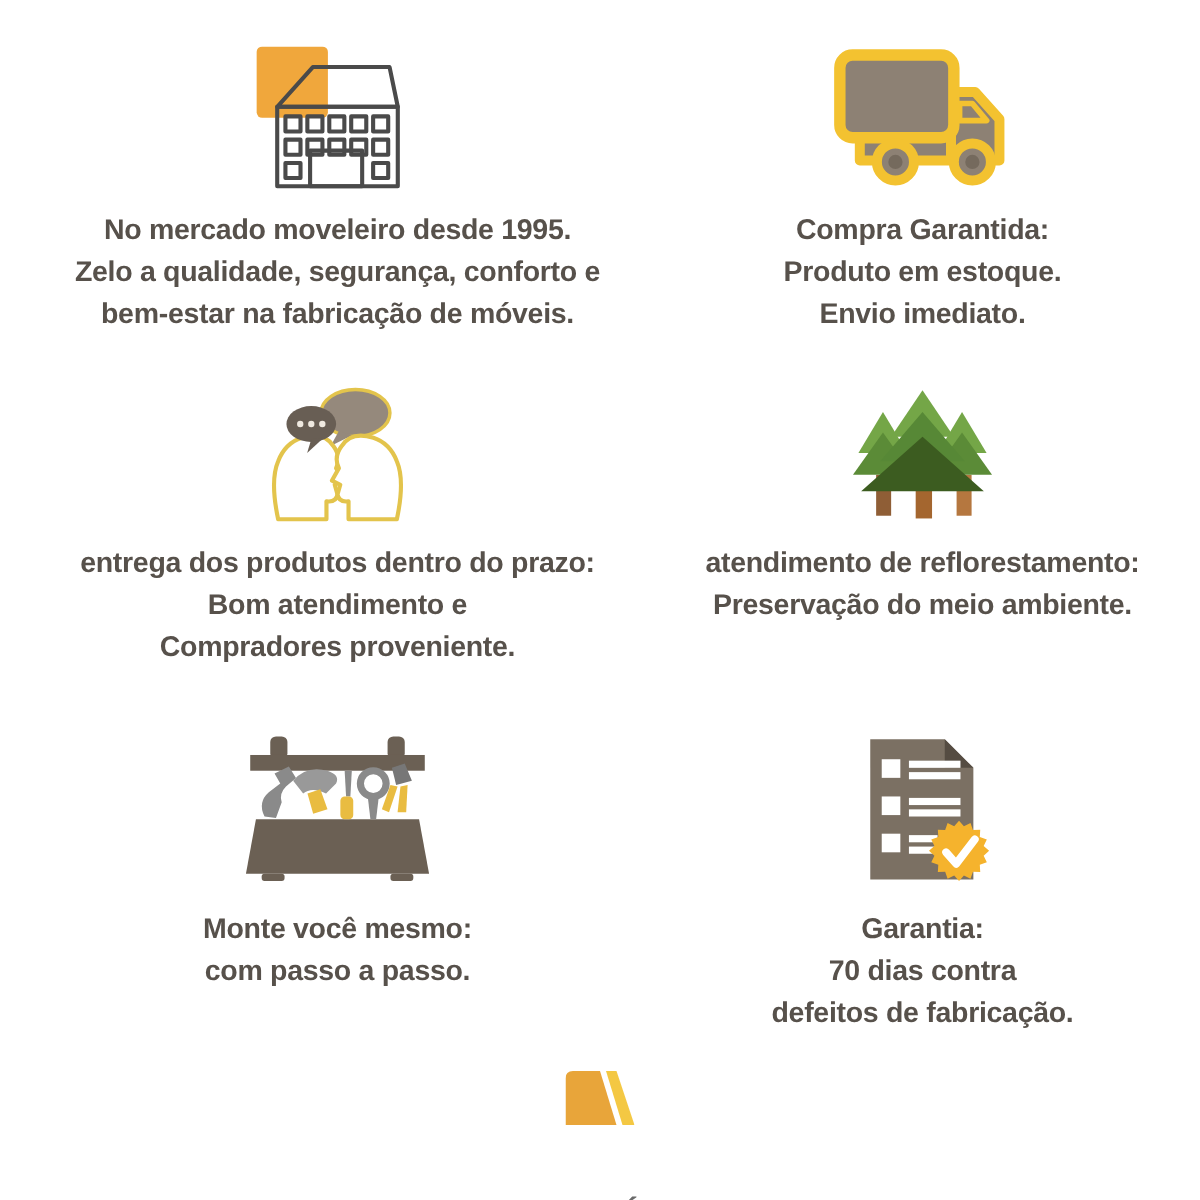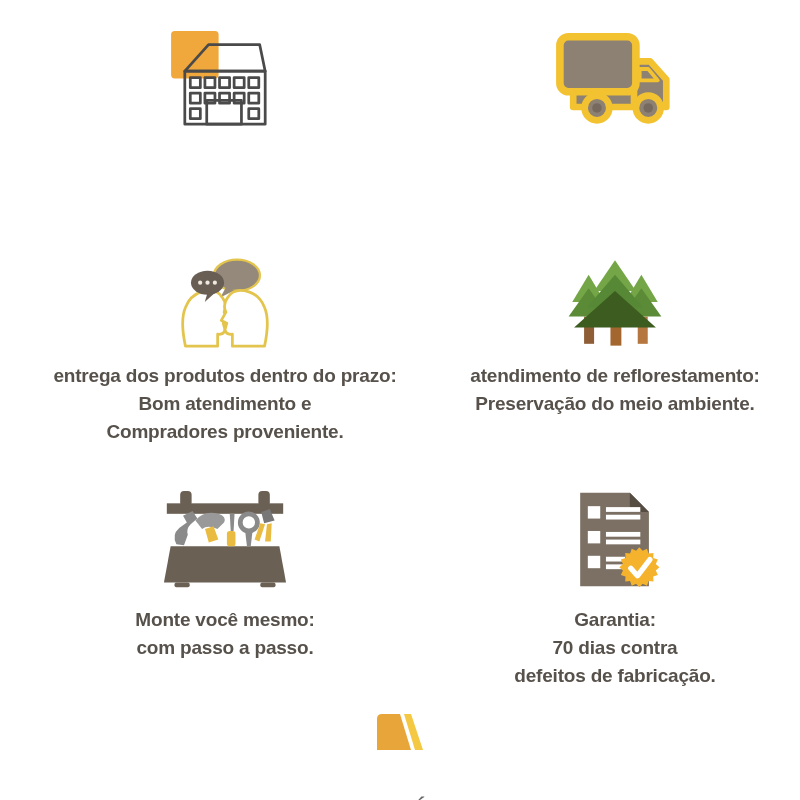--- a/index.html
+++ b/index.html
@@ -50,36 +50,46 @@
             <rect x="37" y="68" width="11" height="11"></rect>
             <rect x="53" y="68" width="11" height="11"></rect>
             <rect x="69" y="68" width="11" height="11"></rect>
             <rect x="85" y="68" width="11" height="11"></rect>
             <rect x="21" y="85" width="11" height="11"></rect>
             <rect x="85" y="85" width="11" height="11"></rect>
             <rect x="39" y="76" width="38" height="26"></rect>
           </g>
         </svg>
       </div>
+      <div class="txt">
+        <div class="line">No mercado moveleiro desde 1995.</div>
+        <div class="line">Zelo a qualidade, segurança, conforto e</div>
+        <div class="line">bem-estar na fabricação de móveis.</div>
+      </div>
     </div>
 
     <div class="feature r1">
       <div class="icon-wrap">
         <svg width="126" height="95" viewBox="0 0 132 100">
           <g stroke="#F3C230" stroke-linejoin="round" fill="#8D8174">
             <path d="M22 58 H104 V80 H22 Z" stroke-width="7"></path>
             <path d="M86 32 H103 L120 51 V80 H86 Z" stroke-width="7"></path>
             <path d="M92 40 H101 L111 52 H92 Z" stroke-width="4"></path>
             <rect x="8" y="6" width="80" height="58" rx="9" stroke-width="8"></rect>
             <circle cx="47" cy="81" r="13" stroke-width="7"></circle>
             <circle cx="101" cy="81" r="13" stroke-width="7"></circle>
           </g>
           <circle cx="47" cy="81" r="5" fill="#756A5D"></circle>
           <circle cx="101" cy="81" r="5" fill="#756A5D"></circle>
         </svg>
+      </div>
+      <div class="txt">
+        <div class="line">Compra Garantida:</div>
+        <div class="line">Produto em estoque.</div>
+        <div class="line">Envio imediato.</div>
       </div>
     </div>
 
     <div class="feature r2">
       <div class="icon-wrap">
         <svg width="102" height="92" viewBox="0 0 110 100">
           <ellipse cx="68" cy="21" rx="25" ry="17" fill="#95897C" stroke="#E3C44C" stroke-width="2.5"></ellipse>
           <path d="M56 34 L50 45 L66 37 Z" fill="#95897C"></path>
           <g fill="#FFFFFF" stroke="#E3C44C" stroke-width="3" stroke-linejoin="round">
             <path d="M12 98 Q6 70 12 56 Q17 43 29 39 Q45 34 52 45 Q58 53 54 61 L59 70 L53 73 L55 80 Q54 86 47 85 L47 98 Z"></path>

